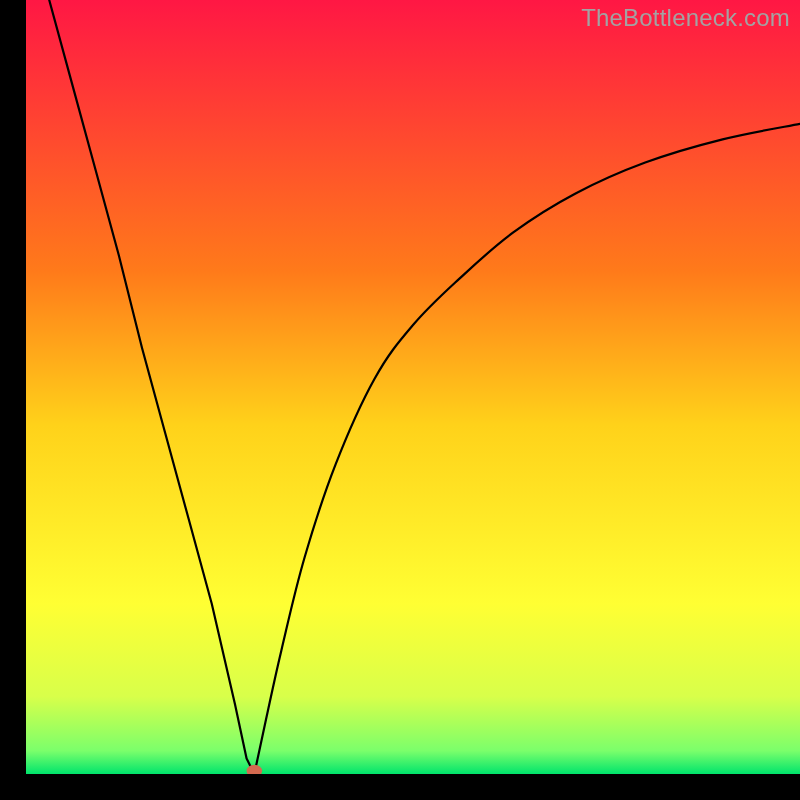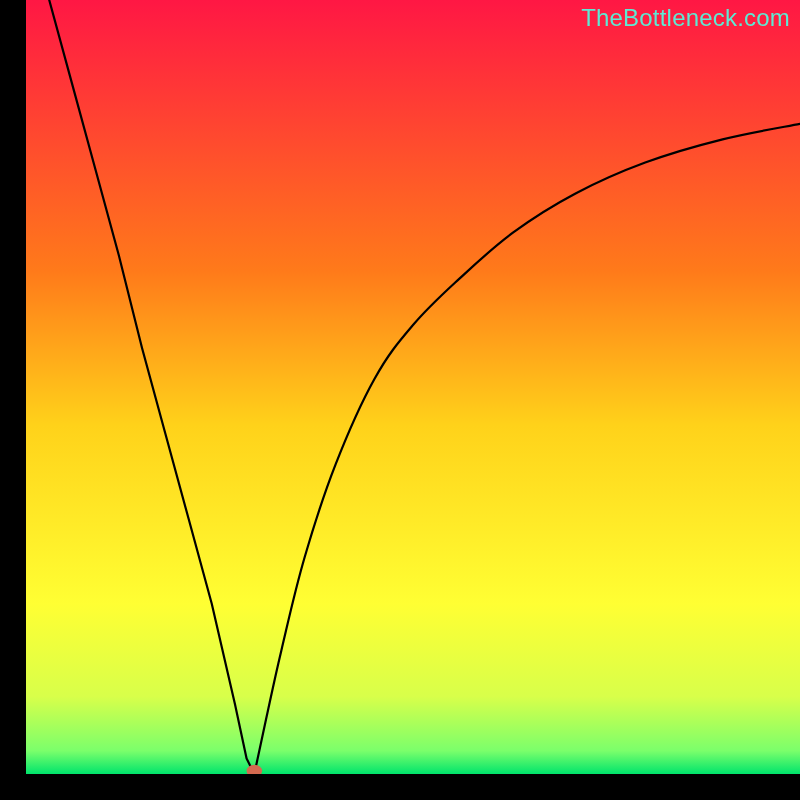--- a/index.html
+++ b/index.html
@@ -19,21 +19,21 @@
     height: 774px;
     background: #000;
   }
   svg {
     display: block;
   }
   .watermark {
     position: absolute;
     top: 4px;
     right: 10px;
-    color: #5eead4;
+    color: #a3a3a3;
     font-size: 24px;
     letter-spacing: 0.2px;
     pointer-events: none;
     user-select: none;
   }
 </style>
 </head>
 <body>
 
 <div class="frame">

